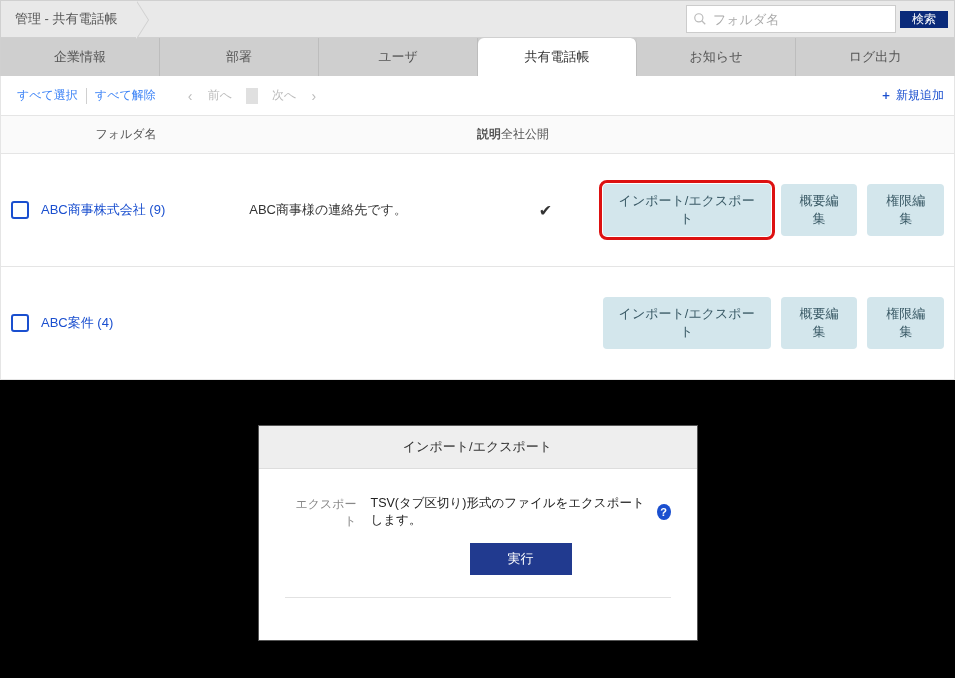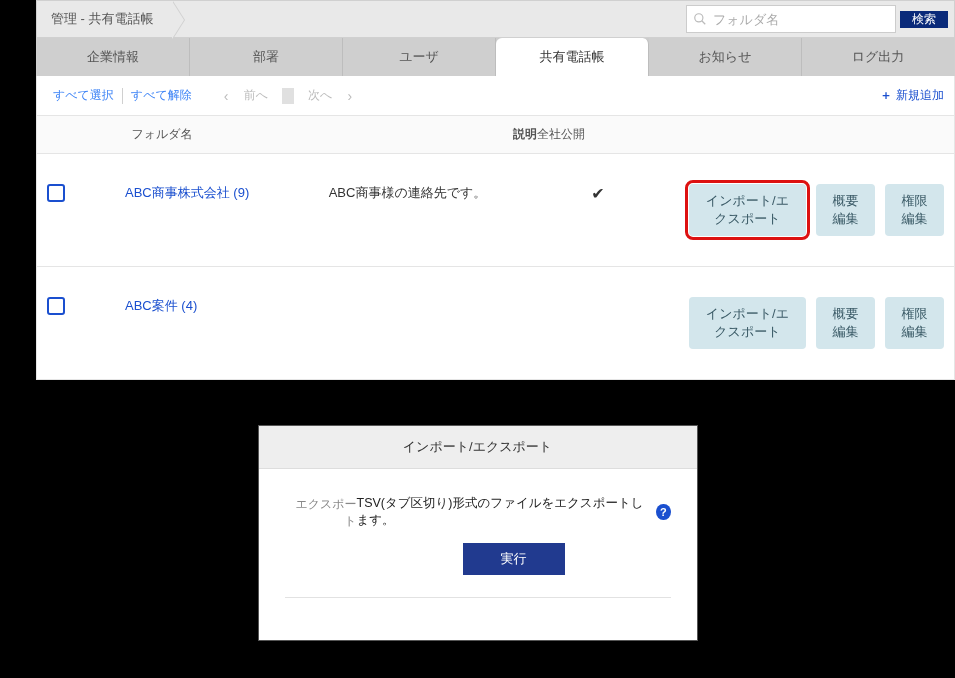--- a/index.html
+++ b/index.html
@@ -1,18 +1,18 @@
 <!DOCTYPE html>
 <html><head>
 <meta charset="utf-8">
 <style>
 * { box-sizing: border-box; margin: 0; padding: 0; }
 body { font-family: "Hiragino Kaku Gothic ProN", "Meiryo", sans-serif; font-size: 13px; color: #333; background: #000; width: 955px; }
 
-.top-panel { background: #fff; margin-left: 36px; }
+.top-panel { background: #fff; }
 
 
 .header-bar { display: flex; align-items: center; background: #e9e9e9; height: 38px; border: 1px solid #d0d0d0; }
 .breadcrumb { position: relative; display: flex; align-items: center; height: 100%; padding: 0 18px 0 14px; background: #e9e9e9; color: #555; }
 .breadcrumb::after {
   content: ""; position: absolute; right: -12px; top: 0; width: 0; height: 0;
   border-top: 19px solid transparent; border-bottom: 19px solid transparent; border-left: 12px solid #e9e9e9;
   filter: drop-shadow(1px 0 0 #cfcfcf);
 }
 .search-wrap { margin-left: auto; display: flex; align-items: center; padding-right: 6px; }
@@ -37,36 +37,36 @@
 .toolbar .pager .chev { font-size: 14px; }
 .toolbar .add { margin-left: auto; color: #1a4fcf; cursor: pointer; display: inline-flex; align-items: center; gap: 4px; }
 
 
 .col-head { display: flex; background: #fafafa; border: 1px solid #e5e5e5; border-top: none; padding: 10px 0; font-size: 12px; color: #555; }
 .col-head .c-name { width: 250px; text-align: center; }
 .col-head .c-desc { width: 250px; text-align: right; font-weight: bold; }
 .col-head .c-pub  { width: 120px; text-align: left; }
 
 
-.row { display: flex; background: #fff; border: 1px solid #e5e5e5; border-top: none; padding: 30px 10px; gap: 48px; }
+.row { display: flex; align-items: center; background: #fff; border: 1px solid #e5e5e5; border-top: none; padding: 30px 10px; }
 .chk { width: 18px; height: 18px; border: 2px solid #1a4fcf; border-radius: 3px; background: #fff; flex: 0 0 auto; cursor: pointer; }
 .row .name { width: 230px; padding-left: 12px; }
 .row .name a { color: #1a4fcf; text-decoration: none; }
 .row .desc { width: 250px; color: #333; }
 .row .pub { width: 120px; text-align: center; font-size: 16px; }
 .row .actions { margin-left: auto; display: flex; gap: 10px; }
 .pill { background: #d3e6ec; color: #3a5a66; border: none; border-radius: 4px; padding: 8px 14px; font-size: 13px; cursor: pointer; }
 .pill.hl { outline: 3px solid #d11; outline-offset: 1px; }
 
 
 .modal-wrap { padding: 45px 0 15px; display: flex; justify-content: center; }
 .modal { width: 440px; background: #fff; border: 1px solid #555; }
 .modal-title { background: #eee; text-align: center; padding: 12px 0; border-bottom: 1px solid #ddd; font-size: 13px; }
 .modal-body { padding: 26px 26px 20px; }
-.sect { display: flex; gap: 0; }
+.sect { display: flex; gap: 14px; }
 .sect-label { width: 72px; text-align: right; color: #888; font-size: 12px; padding-top: 1px; flex: 0 0 auto; }
 .sect-content { flex: 1; font-size: 12.5px; color: #222; }
 .sect-content .line1 { display: flex; align-items: center; gap: 6px; }
 .help { width: 16px; height: 16px; border-radius: 50%; background: #1a4fcf; color: #fff; display: inline-flex; align-items: center; justify-content: center; font-size: 11px; font-weight: bold; cursor: pointer; }
 .exec { display: block; margin: 14px auto 0; background: #213a8f; color: #fff; border: none; padding: 7px 38px; font-size: 13px; cursor: pointer; }
 .hr { border: none; border-top: 1px solid #e2e2e2; margin: 22px 0; }
 .link { color: #1a4fcf; text-decoration: underline; cursor: pointer; }
 </style>
 </head>
 <body>

